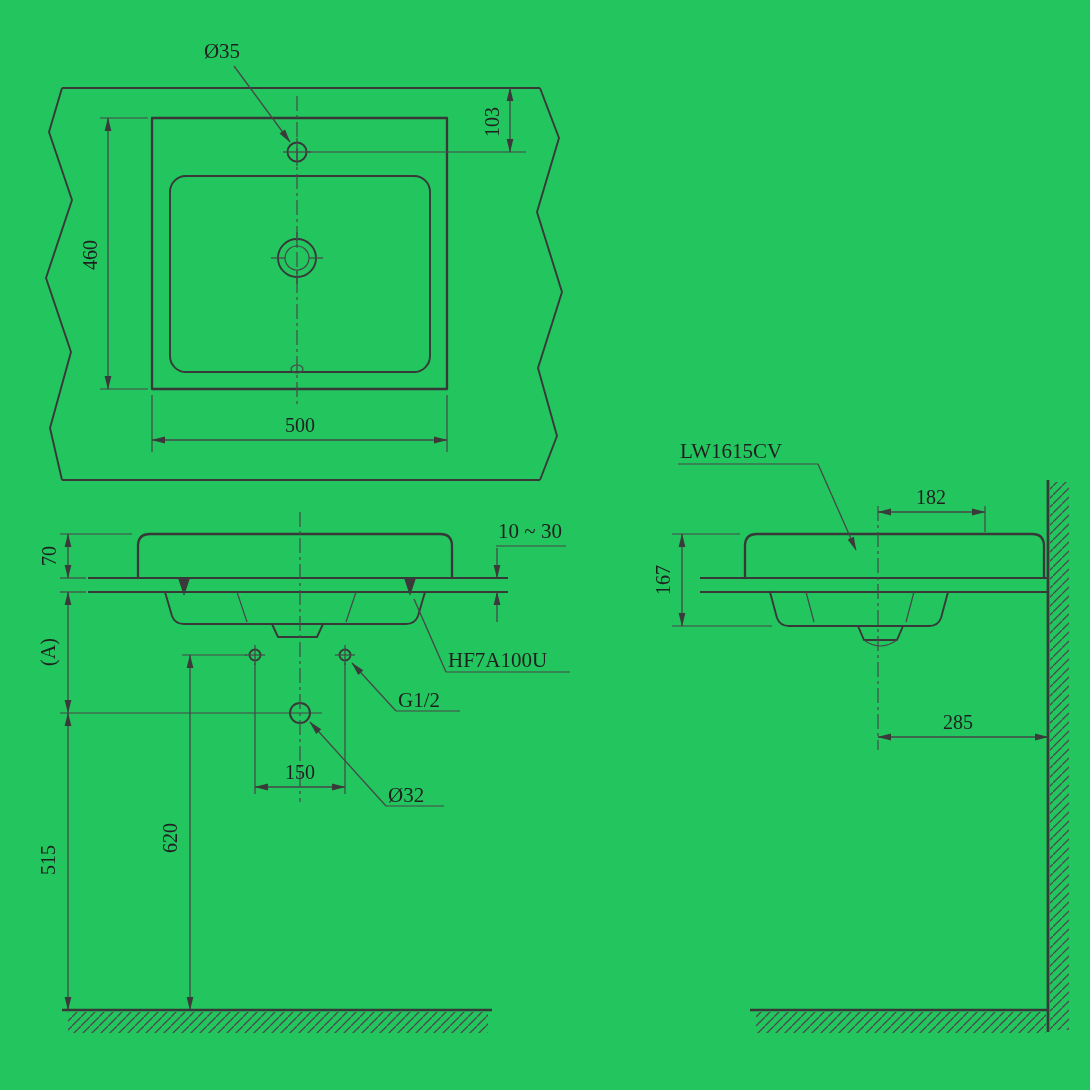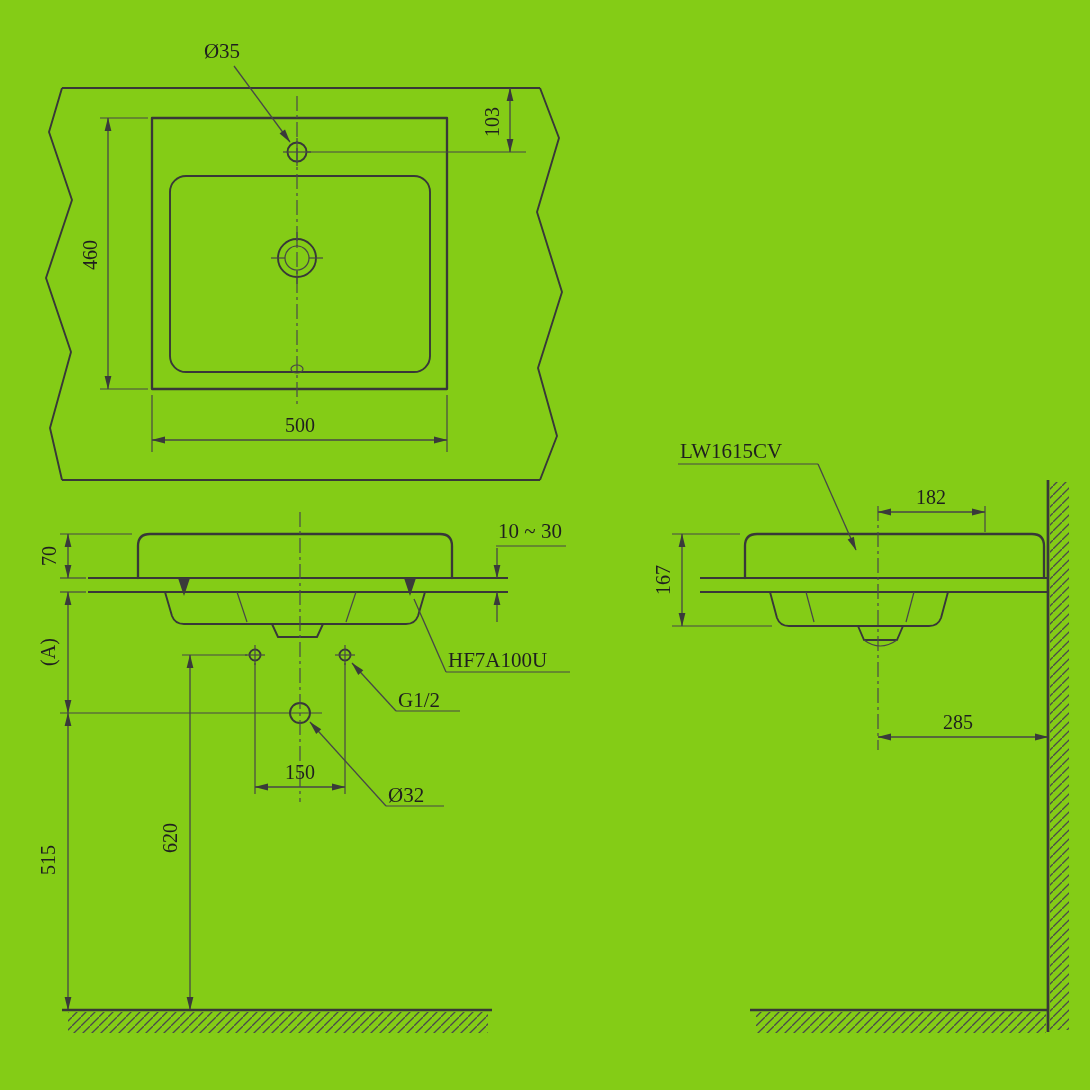--- a/index.html
+++ b/index.html
@@ -1,17 +1,17 @@
 <!DOCTYPE html>
 <html><head>
 <meta charset="utf-8">
 <style>
   html,body{margin:0;padding:0;background:#ffffff;}
   .stage{
-    width:1090px;height:1090px;background:#84cc16;position:relative;
+    width:1090px;height:1090px;background:#22c55e;position:relative;
     font-family:"Liberation Serif","DejaVu Serif",serif;
   }
   svg{display:block;}
   .obj   {stroke:#383838;fill:none;stroke-width:2.3;stroke-linejoin:round;stroke-linecap:round;}
   .obj2  {stroke:#383838;fill:none;stroke-width:1.9;stroke-linejoin:round;}
   .thin  {stroke:#474747;fill:none;stroke-width:1.2;}
   .dim   {stroke:#474747;fill:none;stroke-width:1.3;}
   .cl    {stroke:#4a4a4a;fill:none;stroke-width:1.2;stroke-dasharray:15 4 3 4;}
   .thick {stroke:#383838;fill:none;stroke-width:2.7;}
   text{fill:#1f1f1f;font-size:20px;font-family:"Liberation Serif","DejaVu Serif",serif;}

